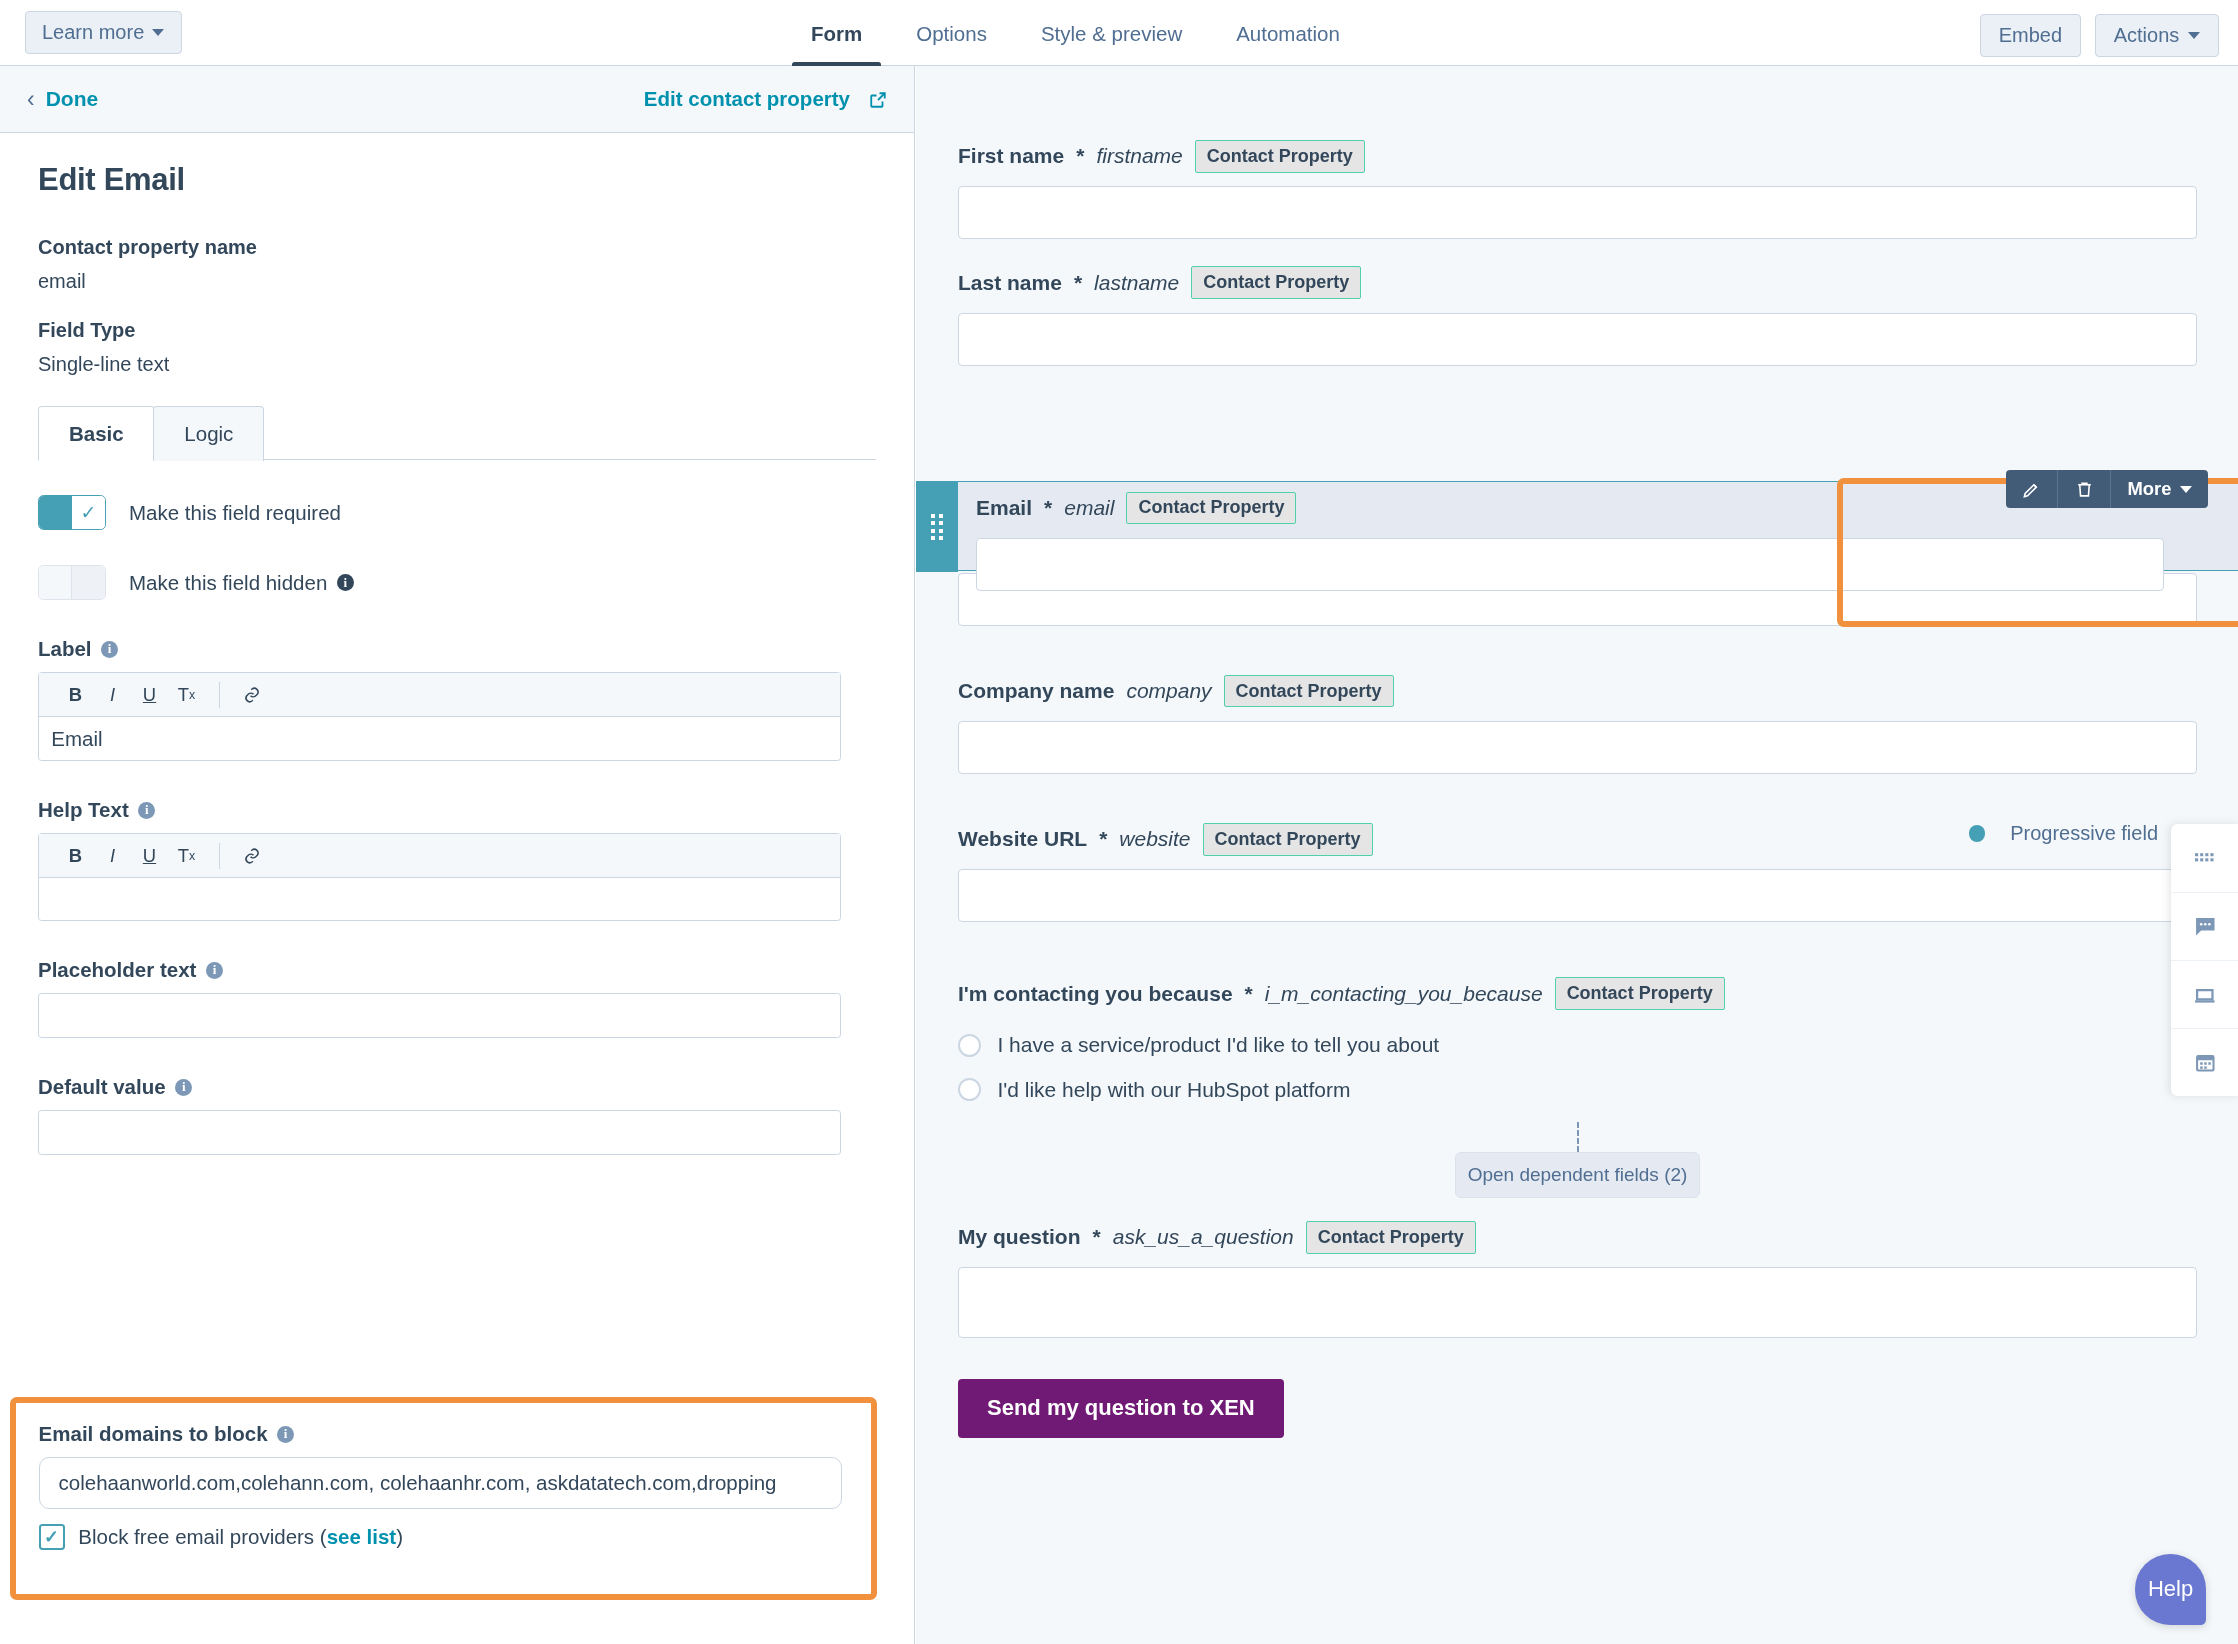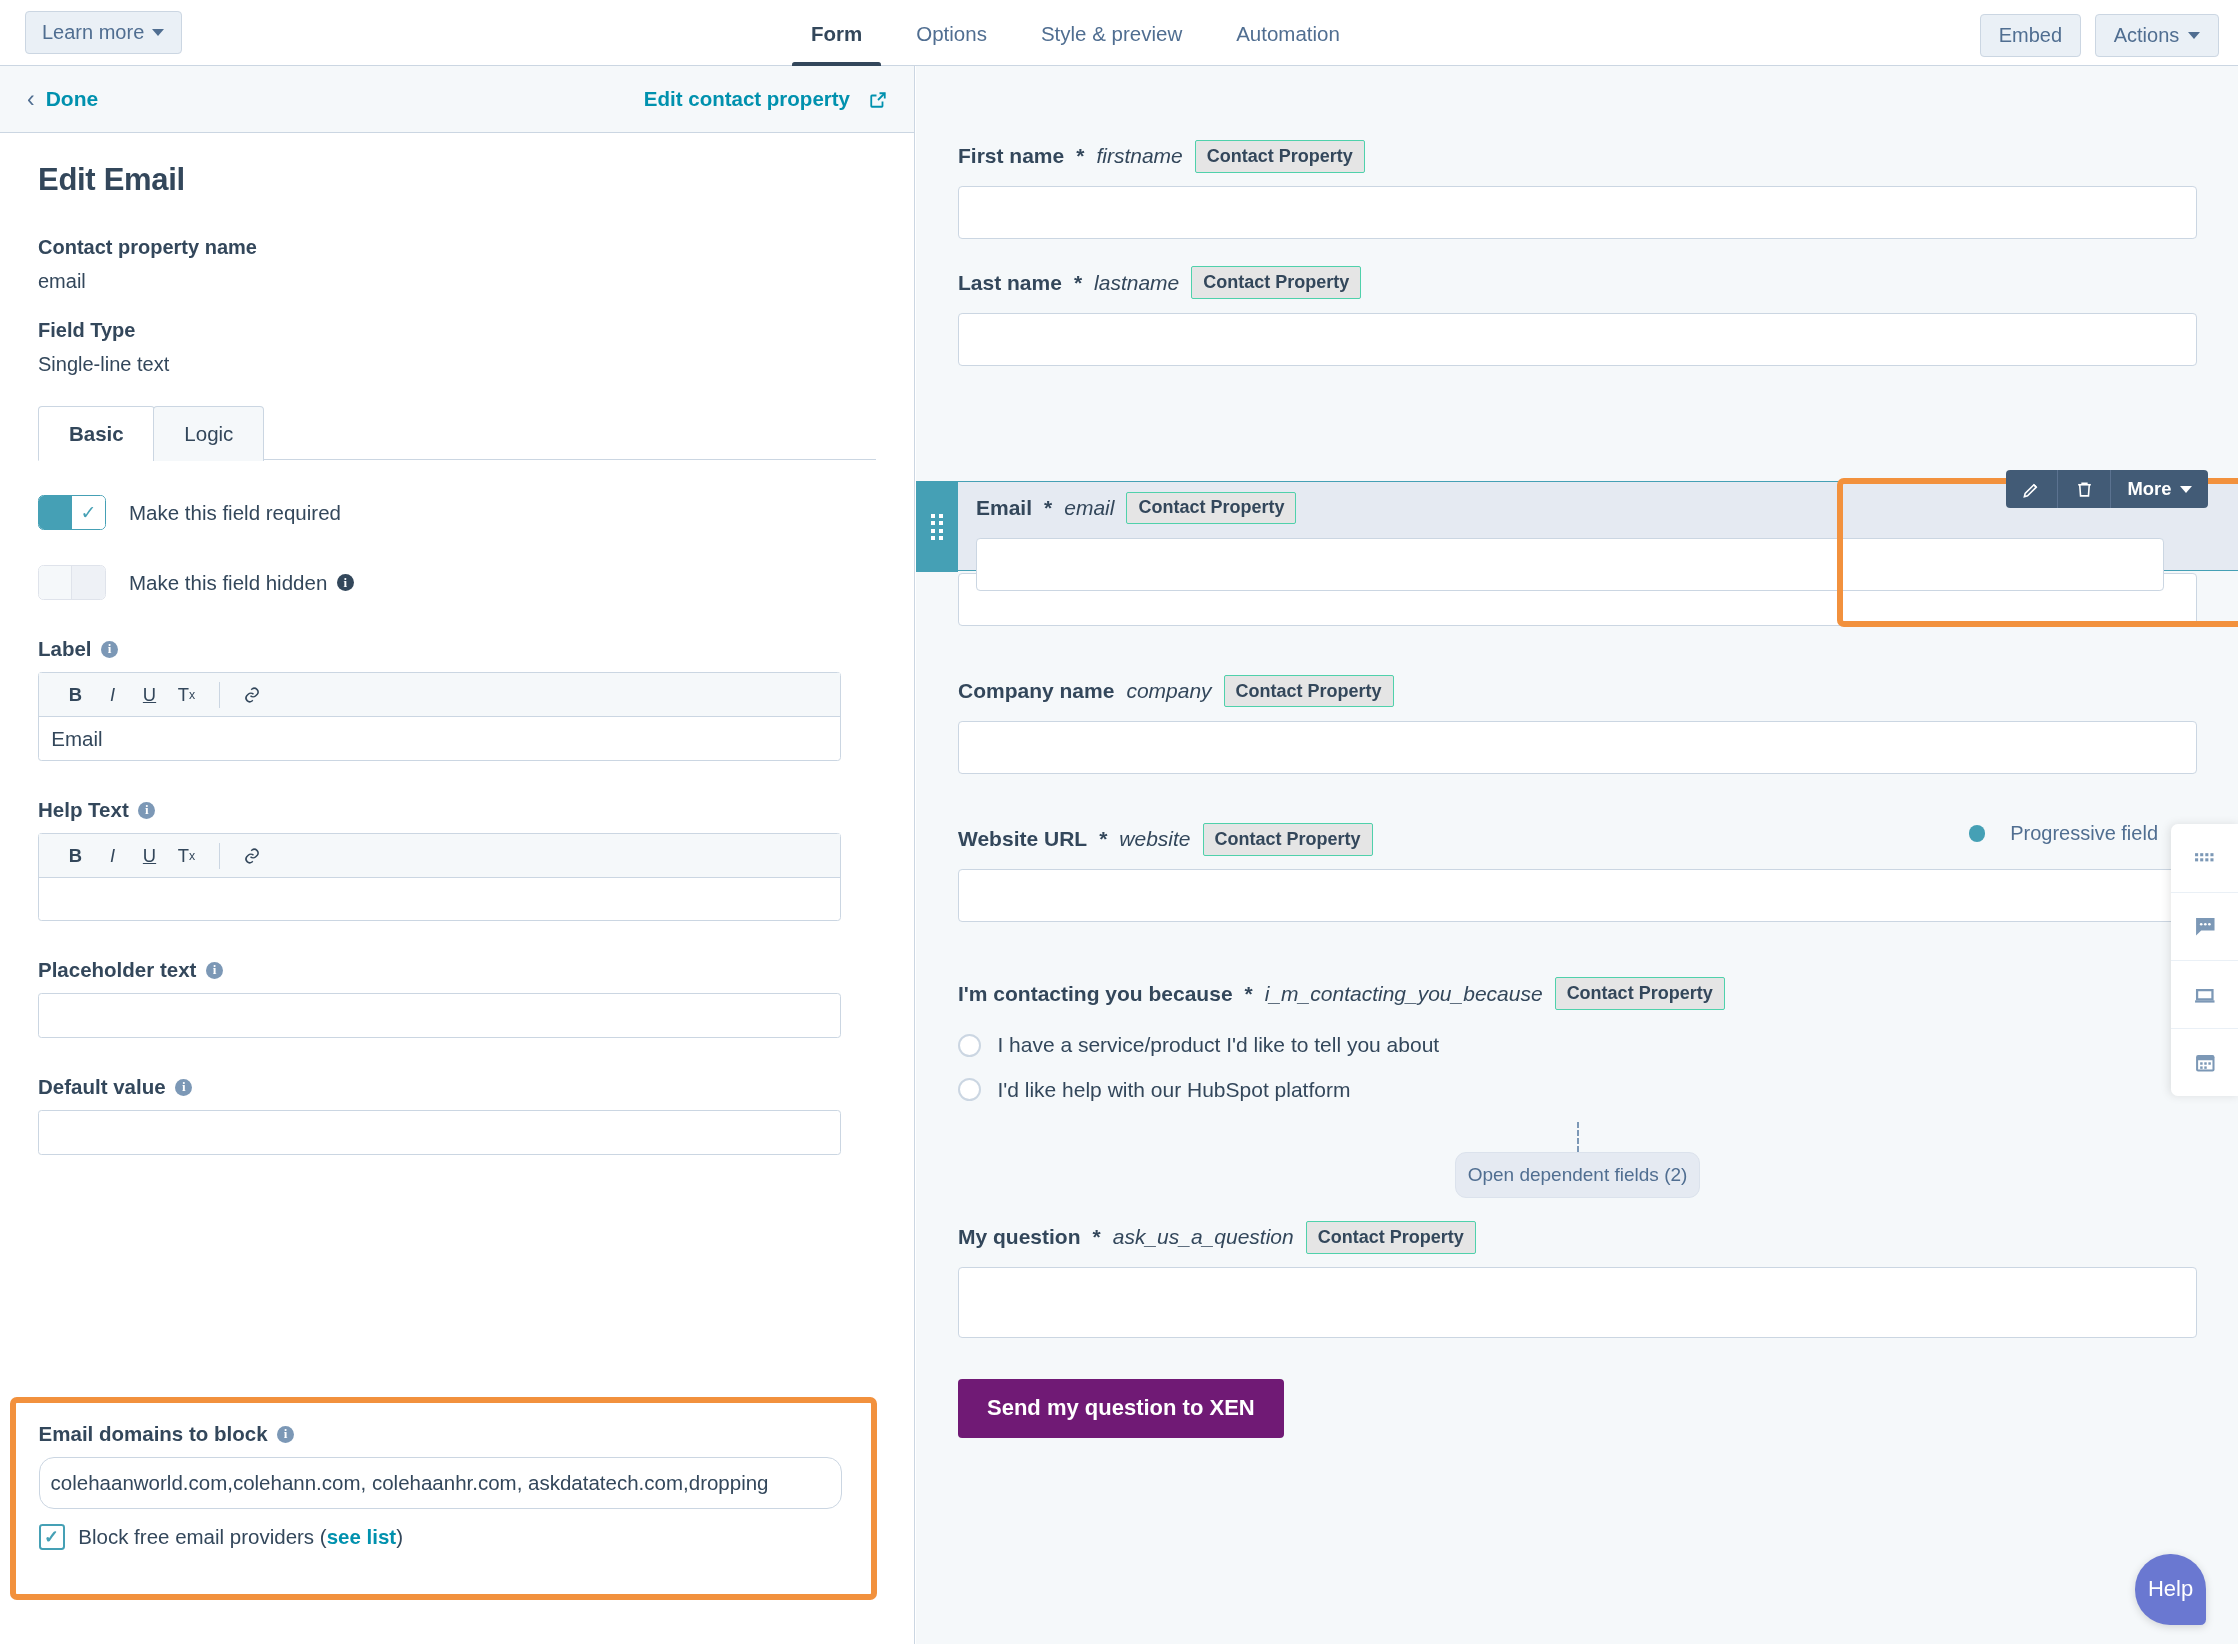--- a/index.html
+++ b/index.html
@@ -188,22 +188,22 @@
   
   .hl-box {
     position: absolute; left: 9.6px; top: 1331px;
     width: 867px; height: 203px;
     border: 6.8px solid #f2913d; border-radius: 6.8px;
     background: #ffffff;
     padding: 19px 23px;
   }
   .domains-input {
     width: 803px; height: 52px;
-    border: 1.4px solid #cbd6e2; border-radius: 15px; background: #ffffff;
-    padding: 0 11px;
+    border: 1.4px solid #cbd6e2; border-radius: 10px; background: #ffffff;
+    padding: 0 19px;
     display: flex; align-items: center;
     overflow: hidden;
   }
   .domains-text {
     font-size: 20.5px; color: #33475b; white-space: nowrap;
   }
   .checkbox-row {
     display: flex; align-items: center; gap: 13.7px; margin-top: 15px;
   }
   .chk {
@@ -296,21 +296,21 @@
     border: 2px solid #cbd6e2; background: #ffffff; flex: none; cursor: pointer;
   }
   .radio-label { font-size: 21px; color: #33475b; }
 
   .dep-wrap {
     display: flex; flex-direction: column; align-items: center;
     margin-top: 6.8px; margin-bottom: 23px;
   }
   .dep-line { width: 1.4px; height: 30px; border-left: 2px dashed #7c98b6; }
   .dep-btn {
-    background: #e5eaf2; border: 1.4px solid #dbe2ec; border-radius: 11px;
+    background: #e5eaf2; border: 1.4px solid #dbe2ec; border-radius: 6px;
     color: #506e91; font-size: 19px; padding: 11px 12px; cursor: pointer;
   }
 
   .submit-btn {
     margin: 13.7px 0 0 42px;
     background: #701a75; color: #ffffff;
     font-size: 22px; font-weight: bold;
     border: none; border-radius: 4.1px;
     padding: 16.4px 29px; cursor: pointer;
   }

